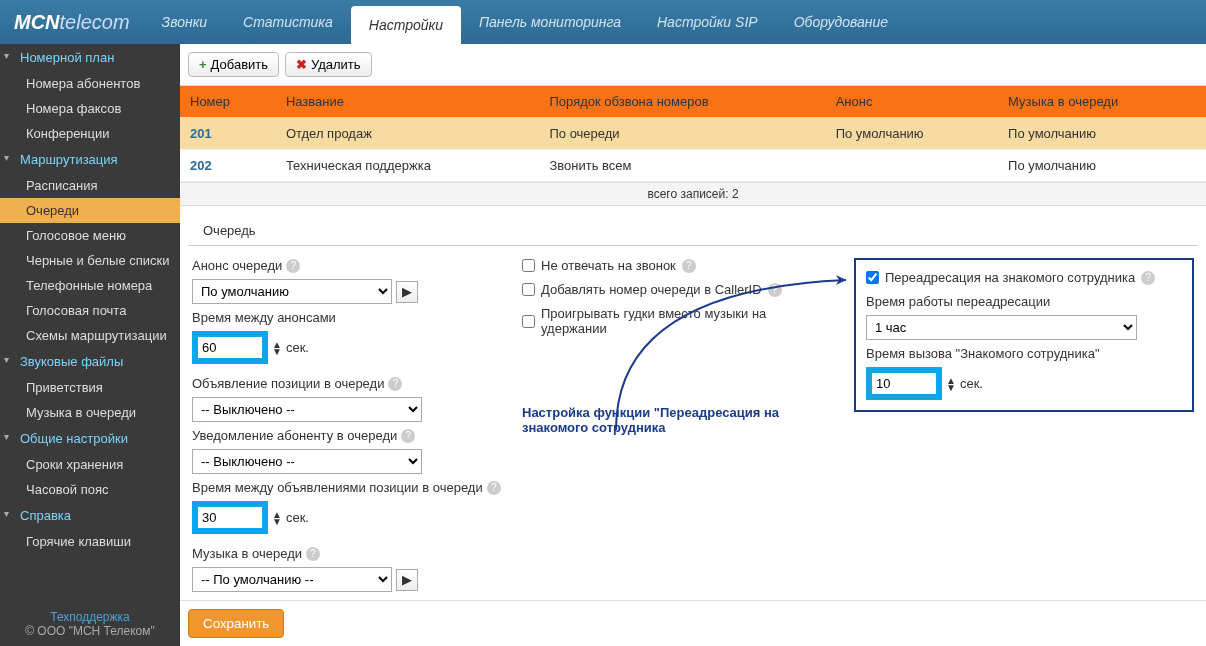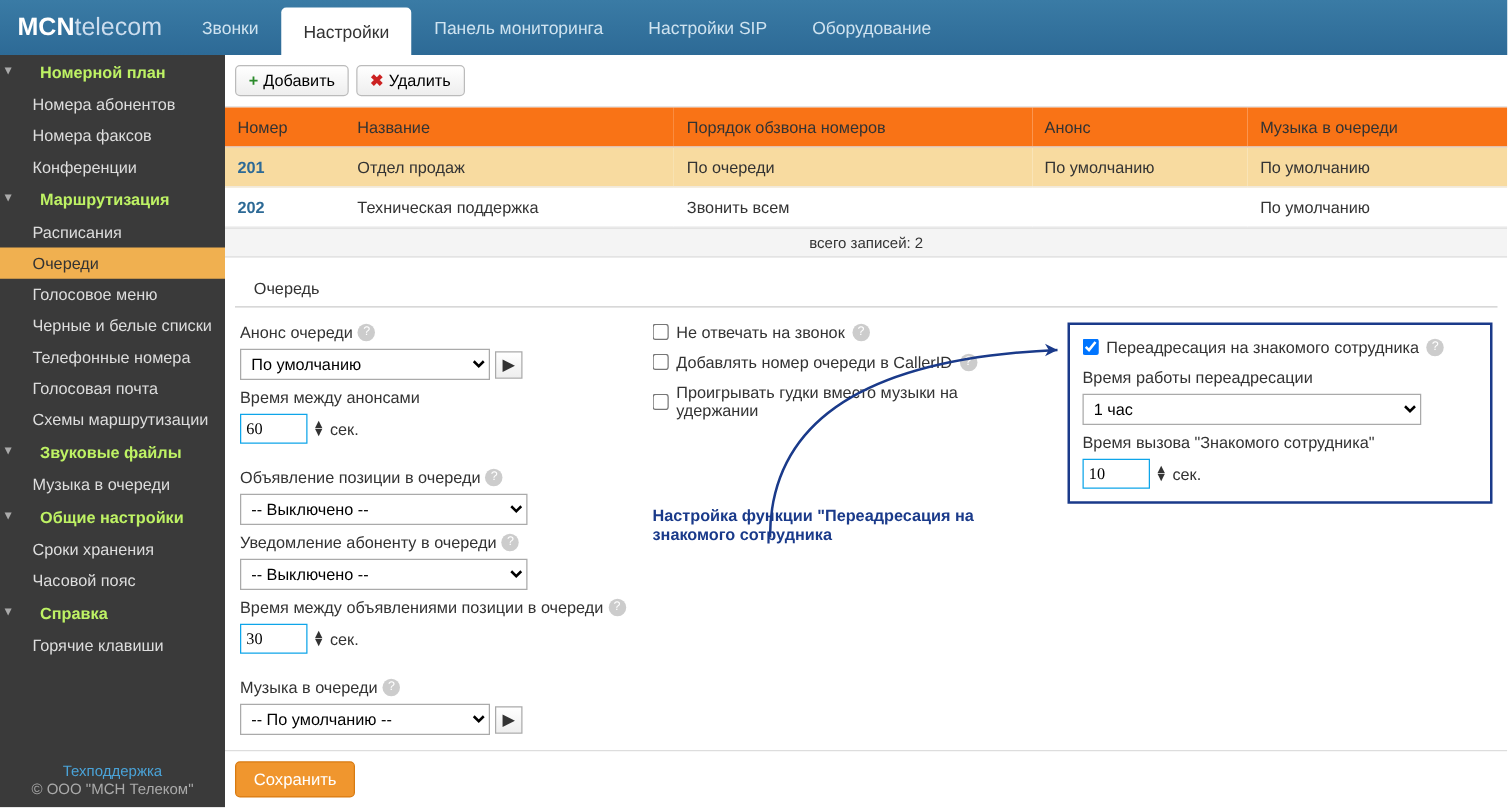--- a/index.html
+++ b/index.html
@@ -1,26 +1,26 @@
 <!DOCTYPE html>
 <html><head>
 <meta charset="utf-8">
 <style>
 * { box-sizing: border-box; margin: 0; padding: 0; }
 body { font-family: Arial, sans-serif; font-size: 13px; color: #333; background: #fff; }
 .app { display: flex; flex-direction: column; width: 1206px; height: 646px; }
-.topnav { background: linear-gradient(#3a7ba5,#2d6a96); height: 44px; display: flex; align-items: center; }
+.topnav { background: linear-gradient(#3a7ba5,#2d6a96); height: 44px; display: flex; align-items: center; font-style: italic; }
 .logo { color: #fff; font-size: 20px; padding: 0 14px; font-weight: bold; }
 .logo .thin { font-weight: normal; color: #cde; }
 .nav-tabs { display: flex; height: 100%; }
 .nav-tab { color: #cfe3f0; padding: 0 18px; display: flex; align-items: center; cursor: pointer; font-size: 14px; }
 .nav-tab.active { background: #fff; color: #333; border-top-left-radius: 4px; border-top-right-radius: 4px; margin-top: 6px; }
 .body { display: flex; flex: 1; overflow: hidden; }
 .sidebar { width: 180px; background: #3a3a3a; color: #ccc; overflow-y: auto; display: flex; flex-direction: column; }
-.sb-group { color: #bef264; font-weight: bold; padding: 6px 8px 6px 32px; position: relative; cursor: pointer; }
+.sb-group { color: #7dd3fc; font-weight: normal; padding: 6px 8px 6px 20px; position: relative; cursor: pointer; }
 .sb-group::before { content: "▾"; position: absolute; left: 4px; font-size: 10px; color: #aaa; }
 .sb-item { padding: 5px 8px 5px 26px; cursor: pointer; color: #ddd; }
 .sb-item.active { background: #f0b050; color: #333; }
 .sb-footer { margin-top: auto; text-align: center; padding: 8px; font-size: 12px; color: #aaa; }
 .sb-footer .link { color: #4aa3d8; cursor: pointer; }
 .main { flex: 1; display: flex; flex-direction: column; overflow: hidden; }
 .toolbar { padding: 8px; border-bottom: 1px solid #ddd; display: flex; gap: 6px; }
 .btn { border: 1px solid #bbb; border-radius: 4px; background: linear-gradient(#fff,#eee); padding: 4px 10px; cursor: pointer; display: inline-flex; align-items: center; gap: 4px; font-size: 13px; }
 .btn .plus { color: #2a8a2a; font-weight: bold; }
 .btn .x { color: #c22; font-weight: bold; }
@@ -37,38 +37,39 @@
 .form-area { display: flex; padding: 12px; gap: 20px; flex: 1; overflow: auto; }
 .col { display: flex; flex-direction: column; gap: 6px; }
 .col.left { width: 310px; }
 .col.mid { flex: 1; }
 .col.right { width: 340px; }
 .lbl { font-size: 13px; display: flex; align-items: center; gap: 4px; }
 .help { display: inline-block; width: 14px; height: 14px; border-radius: 50%; background: #ccc; color: #fff; font-size: 10px; text-align: center; line-height: 14px; cursor: pointer; }
 .row { display: flex; align-items: center; gap: 4px; }
 select, input[type="text"].sel { border: 1px solid #aaa; padding: 3px 4px; font-size: 13px; background: #fff; }
 select.wide { width: 200px; }
-.numbox { border: 1px solid #0ea5e9; width: 54px; padding: 3px 4px; font-size: 13px; font-family: Liberation Serif, serif; }
+.numbox { border: 6px solid #0ea5e9; width: 76px; padding: 3px 4px; font-size: 13px; }
 .spin { display: inline-block; font-size: 10px; line-height: 7px; cursor: pointer; user-select: none; }
 .play { border: 1px solid #aaa; width: 22px; height: 22px; display: inline-flex; align-items: center; justify-content: center; background: linear-gradient(#fff,#eee); cursor: pointer; }
 .chk-row { display: flex; align-items: center; gap: 6px; margin-bottom: 3px; }
 .highlight-box { border: 2px solid #1a3a8a; padding: 10px; display: flex; flex-direction: column; gap: 6px; position: relative; }
 .annot { color: #1a3a8a; font-weight: bold; font-size: 13px; margin-top: 60px; }
 .save-bar { padding: 8px; border-top: 1px solid #ddd; }
 .btn-save { background: #f0962e; color: #fff; border: 1px solid #d87a10; border-radius: 4px; padding: 6px 14px; cursor: pointer; }
 .arrow-svg { position: absolute; left: -260px; top: 10px; pointer-events: none; }
 </style>
 </head>
 <body>
 
 <div class="app">
   <div class="topnav">
     <div class="logo"><span>MCN</span><span class="thin">telecom</span></div>
     <div class="nav-tabs" id="nav-tabs">
         <div class="nav-tab">Звонки</div>
+        <div class="nav-tab">Статистика</div>
         <div class="nav-tab active">Настройки</div>
         <div class="nav-tab">Панель мониторинга</div>
         <div class="nav-tab">Настройки SIP</div>
         <div class="nav-tab">Оборудование</div>
       </div>
   </div>
   <div class="body">
     <div class="sidebar">
       <div id="sb">
           <div class="sb-group">Номерной план</div>
@@ -77,20 +78,21 @@
           <div class="sb-item">Конференции</div>
           <div class="sb-group">Маршрутизация</div>
           <div class="sb-item">Расписания</div>
           <div class="sb-item active">Очереди</div>
           <div class="sb-item">Голосовое меню</div>
           <div class="sb-item">Черные и белые списки</div>
           <div class="sb-item">Телефонные номера</div>
           <div class="sb-item">Голосовая почта</div>
           <div class="sb-item">Схемы маршрутизации</div>
           <div class="sb-group">Звуковые файлы</div>
+          <div class="sb-item">Приветствия</div>
           <div class="sb-item">Музыка в очереди</div>
           <div class="sb-group">Общие настройки</div>
           <div class="sb-item">Сроки хранения</div>
           <div class="sb-item">Часовой пояс</div>
           <div class="sb-group">Справка</div>
           <div class="sb-item">Горячие клавиши</div>
         </div>
       <div class="sb-footer">
         <div class="link">Техподдержка</div>
         <div>© ООО "МСН Телеком"</div>

